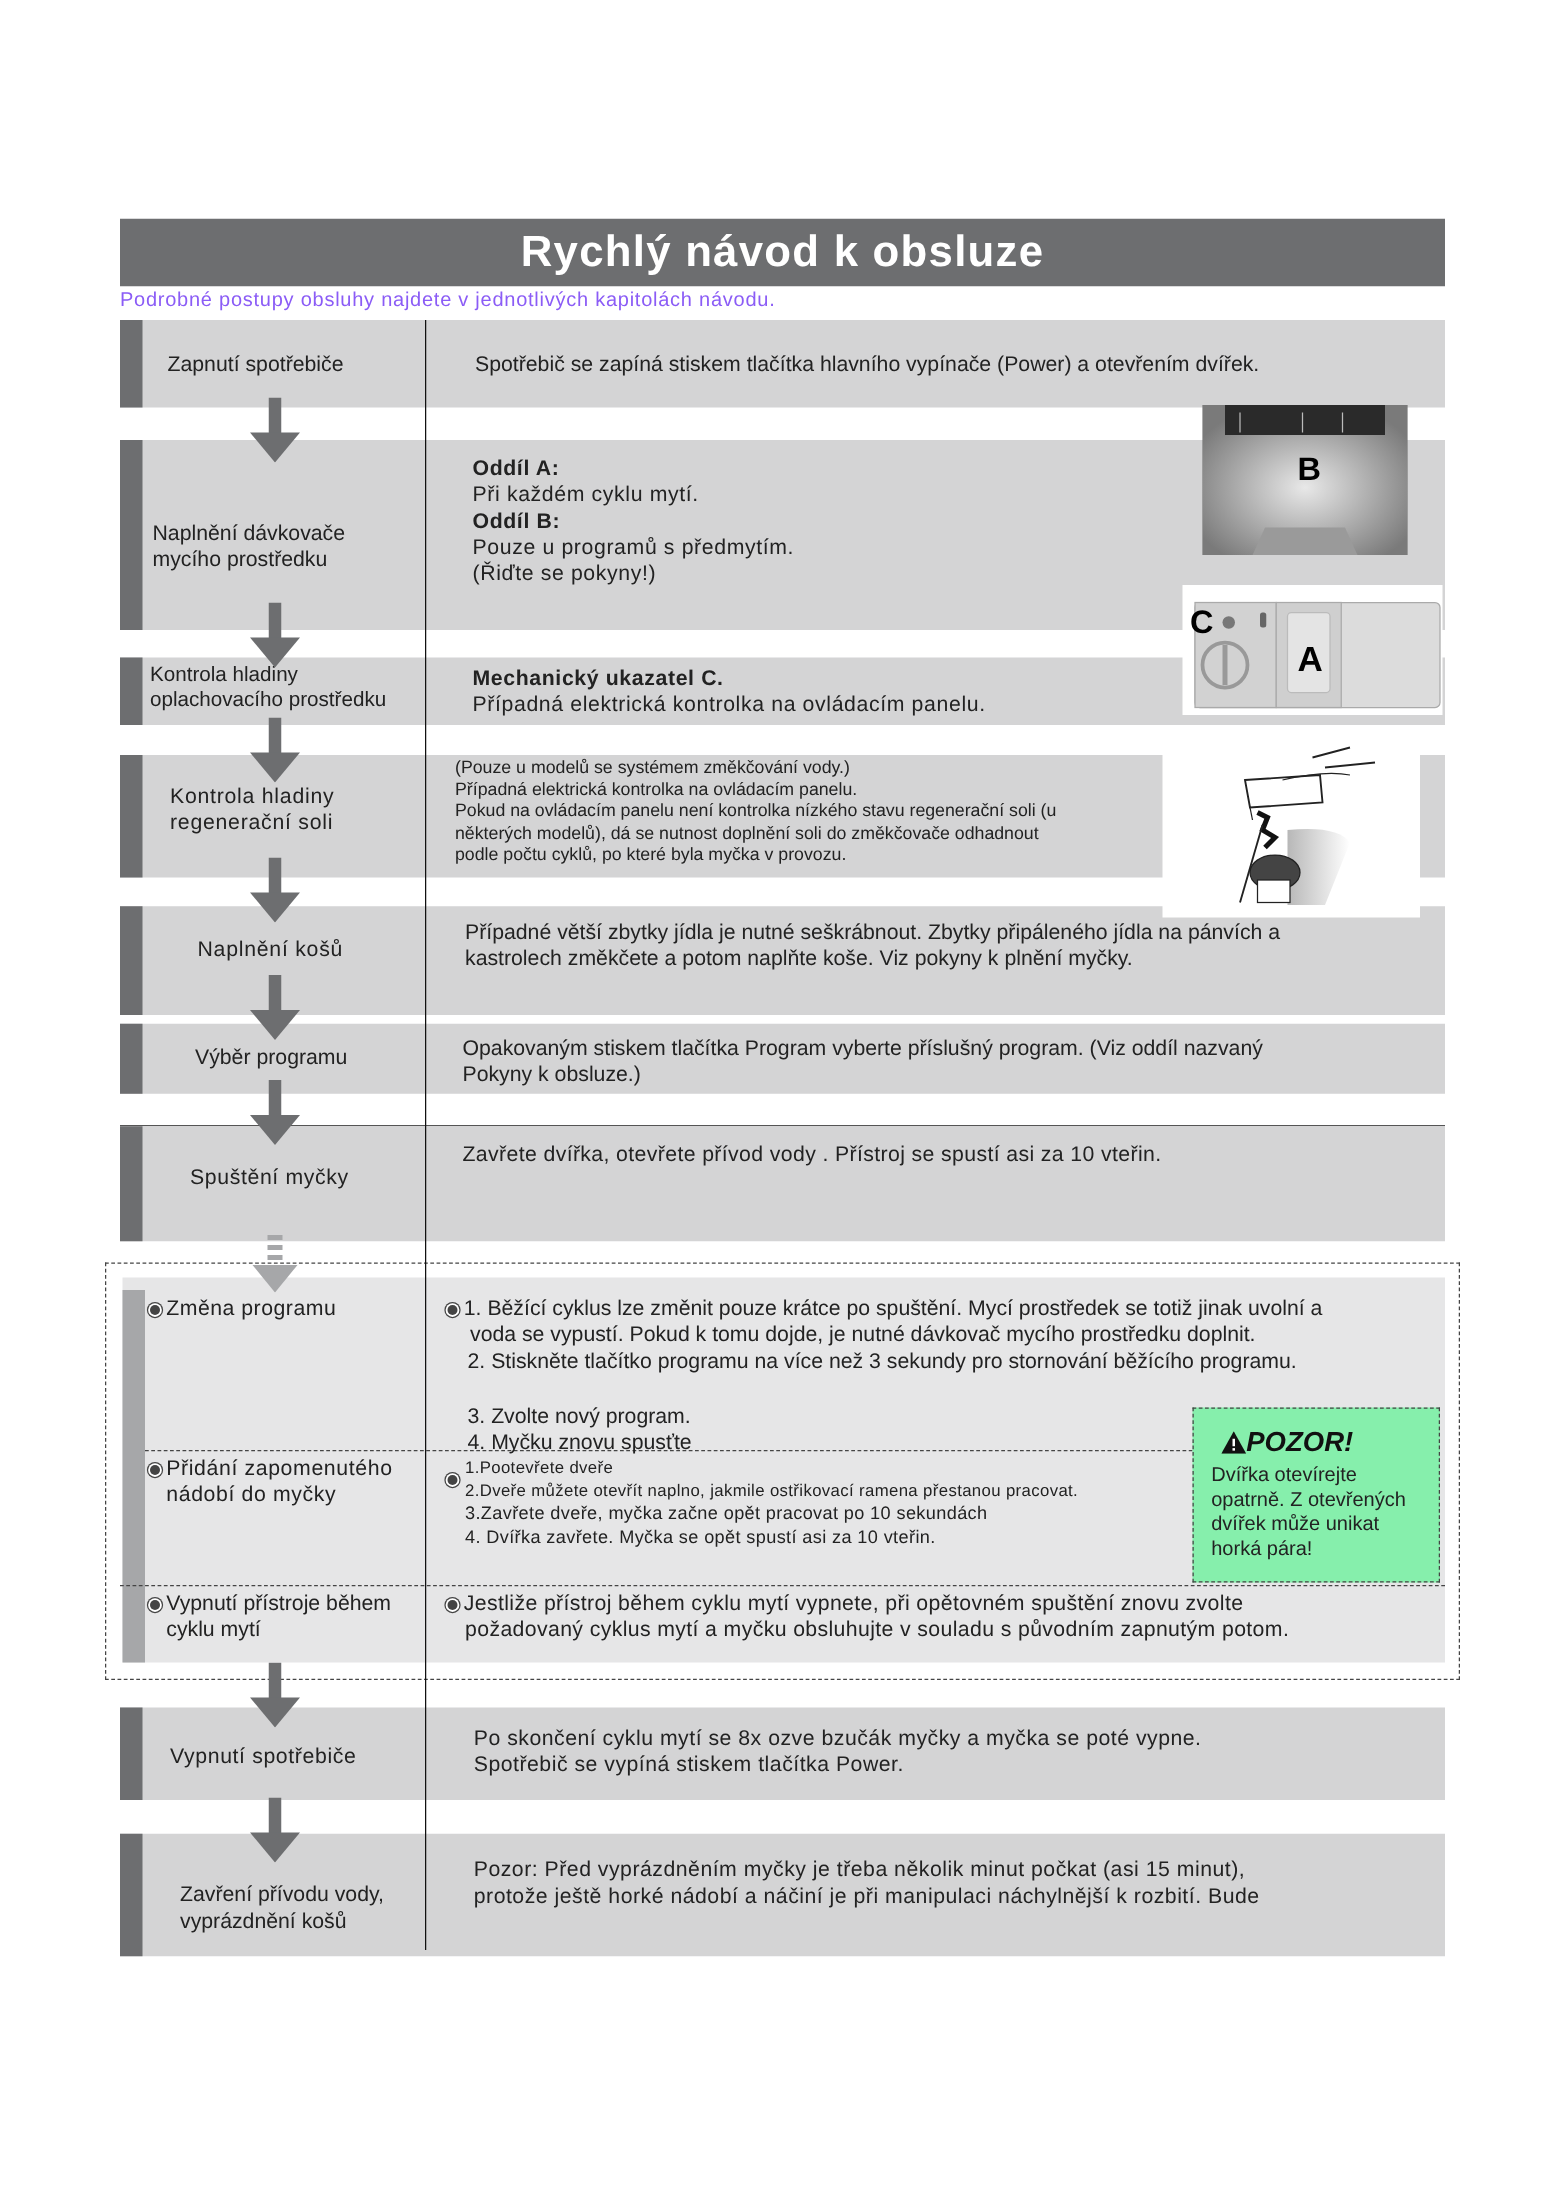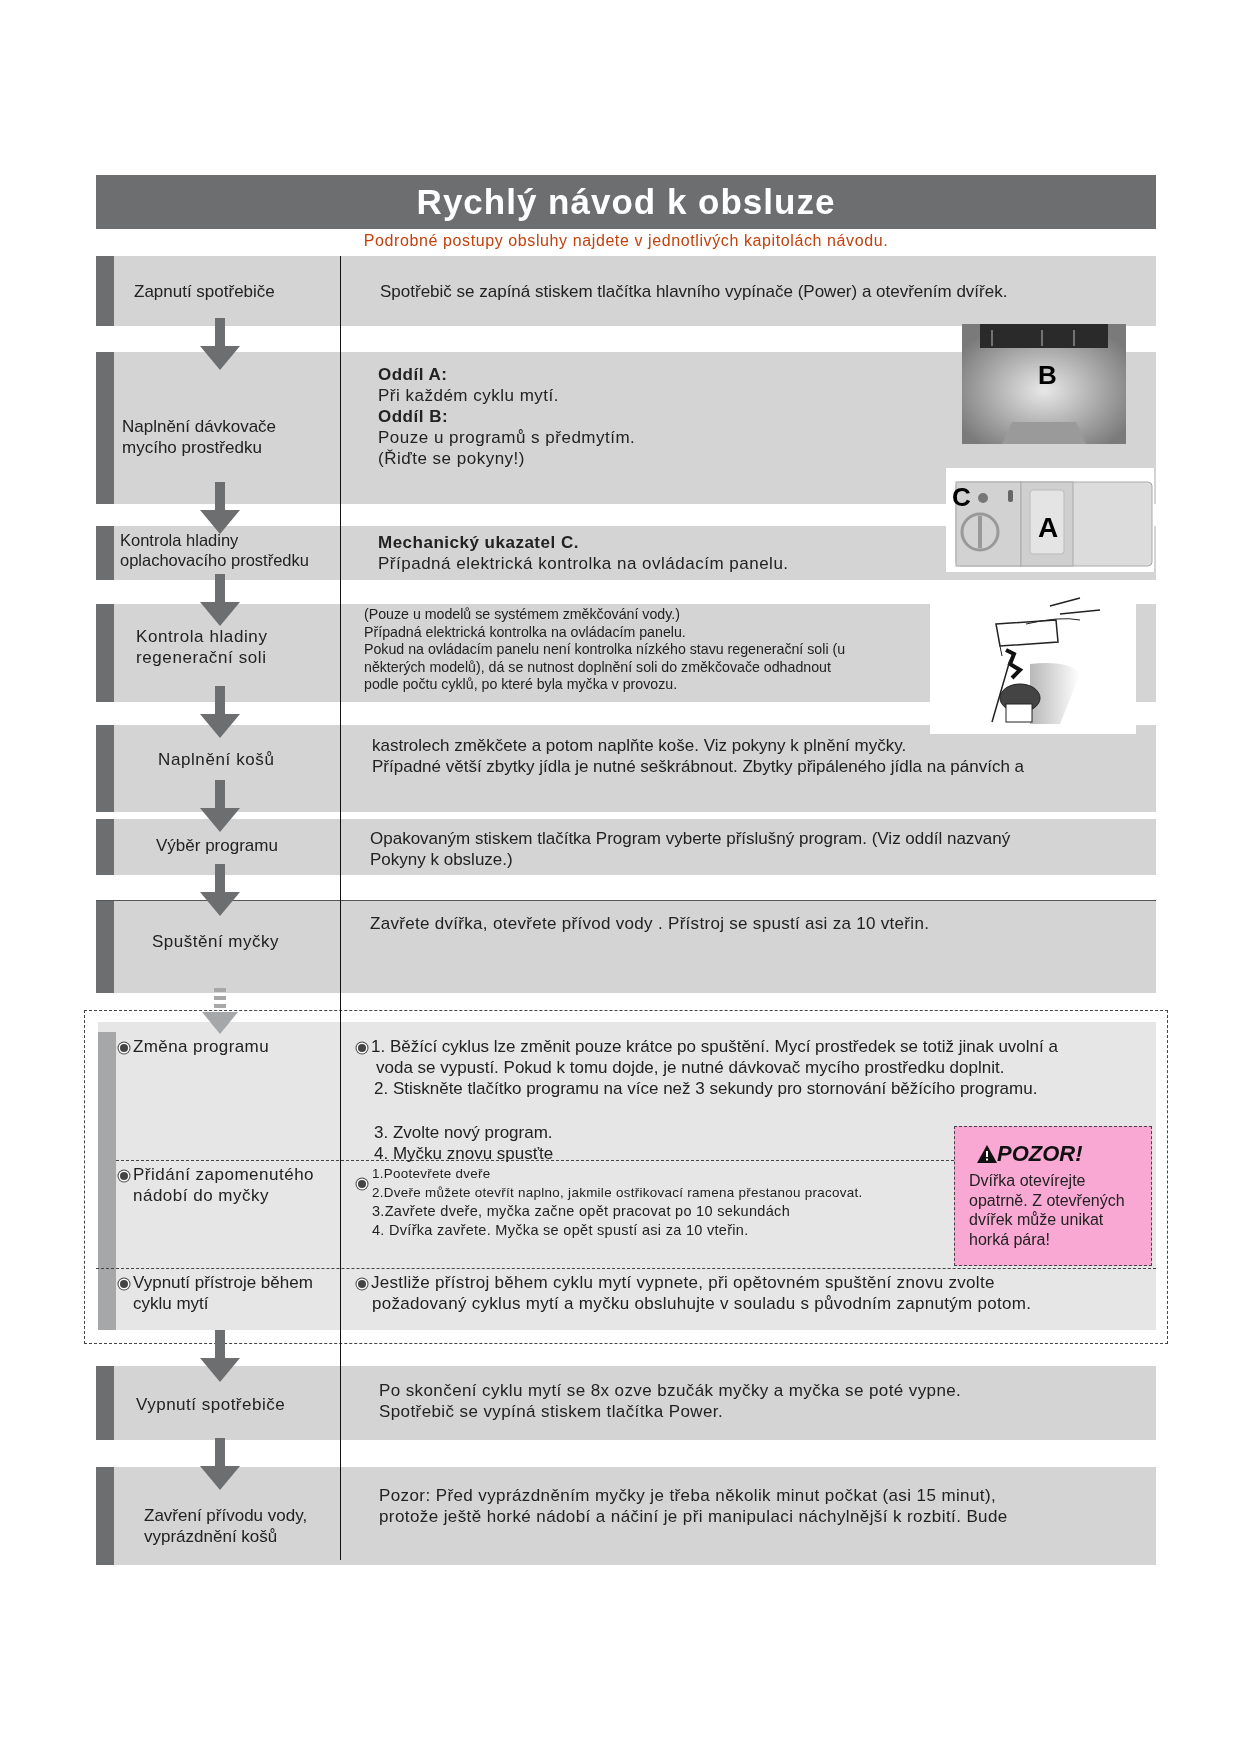--- a/index.html
+++ b/index.html
@@ -1,34 +1,34 @@
 <!DOCTYPE html>
 <html><head>
 <meta charset="utf-8">
 <style>
   html, body { margin: 0; padding: 0; background: #ffffff; }
   body { width: 1240px; height: 1754px; position: relative; overflow: hidden;
          font-family: "Liberation Sans", sans-serif; color: #222; }
   .abs { position: absolute; }
   .title-bar { left: 96px; top: 175px; width: 1060px; height: 54px; background: #6d6e70;
                color: #fff; font-weight: bold; font-size: 35px; text-align: center; line-height: 54px; letter-spacing: 1px; }
-  .subtitle { left: 96px; top: 232px; width: 1060px; text-align: center; font-size: 16px; letter-spacing: 0.6px; color: #c2410c; }
+  .subtitle { left: 96px; top: 232px; width: 1060px; font-size: 16px; letter-spacing: 0.6px; color: #8b5cf6; }
   .row { position: absolute; left: 96px; width: 1060px; background: #d4d4d5; }
   .row .lbar { position: absolute; left: 0; top: 0; bottom: 0; width: 18px; background: #6d6e70; }
   .label { position: absolute; font-size: 17px; line-height: 21px; color: #222; }
   .content { position: absolute; font-size: 17px; line-height: 21px; color: #222; }
   .vline { position: absolute; left: 340px; top: 256px; width: 1px; height: 1304px; background: #111; }
   .arrow { position: absolute; width: 40px; height: 52px; }
   .img-box { position: absolute; background: #fff; overflow: hidden; }
   .dash-box { position: absolute; border: 1.5px dashed #444; }
   .dash-h { position: absolute; height: 0; border-top: 1.5px dashed #444; }
   .bullet { display: inline-block; width: 8px; height: 8px; border-radius: 50%; background: #444;
             box-shadow: 0 0 0 1.5px #fff, 0 0 0 2.5px #444; margin-right: 5px; vertical-align: middle; }
   .bold { font-weight: bold; }
-  .warn-box { position: absolute; left: 954px; top: 1126px; width: 196px; height: 138px; background: #f9a8d4;
+  .warn-box { position: absolute; left: 954px; top: 1126px; width: 196px; height: 138px; background: #86efac;
               border: 1.5px dashed #444; }
   .warn-title { position: absolute; left: 22px; top: 14px; font-size: 22px; font-weight: bold; font-style: italic; color: #111; }
   .warn-text { position: absolute; left: 14px; top: 44px; width: 180px; font-size: 16px; line-height: 19.5px; }
 </style>
 </head>
 <body>
 
 <div class="abs title-bar">Rychlý návod k obsluze</div>
 <div class="abs subtitle">Podrobné postupy obsluhy najdete v jednotlivých kapitolách návodu.</div>
 
@@ -77,22 +77,22 @@
     <div>Pokud na ovládacím panelu není kontrolka nízkého stavu regenerační soli (u</div>
     <div>některých modelů), dá se nutnost doplnění soli do změkčovače odhadnout</div>
     <div>podle počtu cyklů, po které byla myčka v provozu.</div>
   </div>
 </div>
 
 <div class="row" style="top:725px;height:87px;">
   <div class="lbar"></div>
   <div class="label" style="left:62px;top:24px;letter-spacing:0.6px;">Naplnění košů</div>
   <div class="content" style="left:276px;top:10px;">
+    <div>Případné větší zbytky jídla je nutné seškrábnout. Zbytky připáleného jídla na pánvích a</div>
     <div>kastrolech změkčete a potom naplňte koše. Viz pokyny k plnění myčky.</div>
-    <div>Případné větší zbytky jídla je nutné seškrábnout. Zbytky připáleného jídla na pánvích a</div>
   </div>
 </div>
 
 <div class="row" style="top:819px;height:56px;">
   <div class="lbar"></div>
   <div class="label" style="left:60px;top:16px;">Výběr programu</div>
   <div class="content" style="left:274px;top:9px;">
     <div>Opakovaným stiskem tlačítka Program vyberte příslušný program. (Viz oddíl nazvaný</div>
     <div>Pokyny k obsluze.)</div>
   </div>

